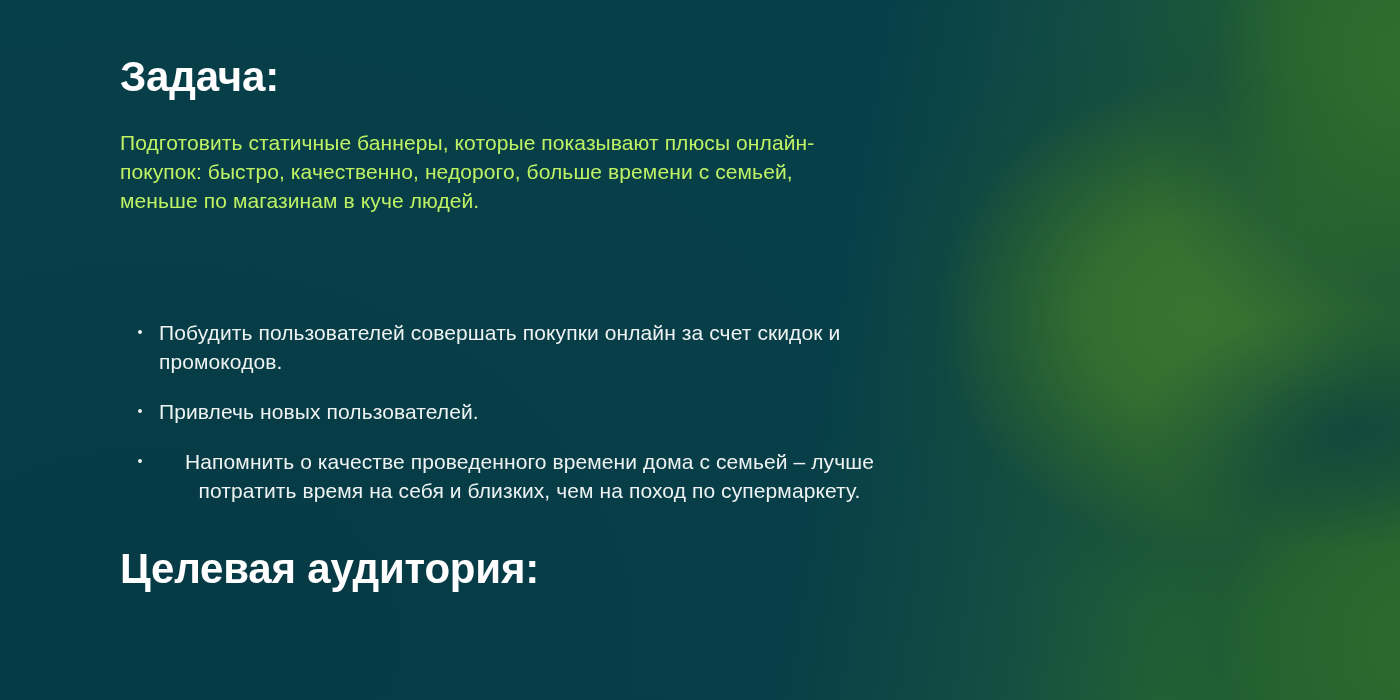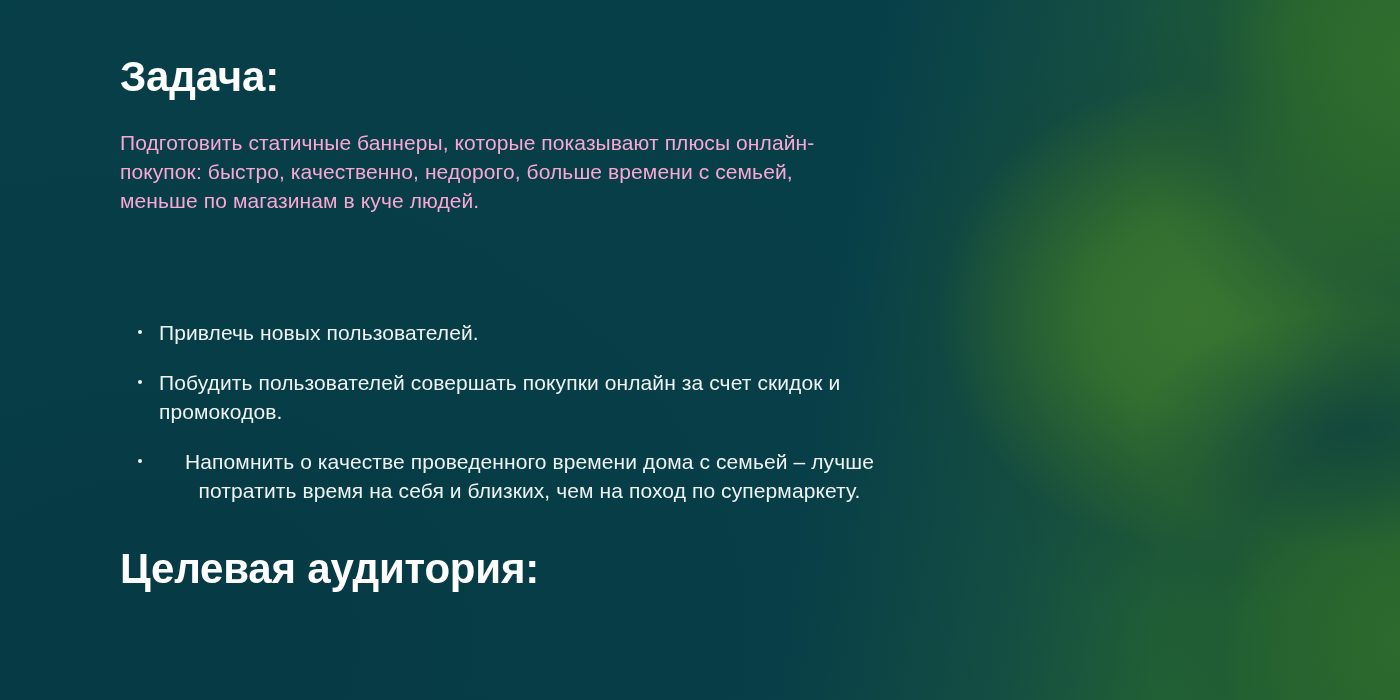--- a/index.html
+++ b/index.html
@@ -96,21 +96,21 @@
     letter-spacing: -0.2px;
     line-height: 1.0;
     margin: 0;
     white-space: nowrap;
   }
   #heading-task      { position: absolute; top: 56px;  left: 0; }
   #heading-goal      { position: absolute; top: 249px; left: 0; }
   #heading-audience  { position: absolute; top: 548px; left: 0; }
 
   .body-text {
-    color: #f9a8d4;
+    color: #bef264;
     font-size: 21px;
     font-weight: 400;
     line-height: 29px;
     margin: 0;
     letter-spacing: 0.1px;
   }
   #task-paragraph {
     position: absolute;
     top: 128px;
     left: 0;
@@ -167,25 +167,25 @@
   <div id="content">
 
     <h1 class="heading" id="heading-task">Задача:</h1>
 
     <p class="body-text" id="task-paragraph">Подготовить статичные баннеры, которые показывают плюсы онлайн-покупок: быстро, качественно, недорого, больше времени с семьей, меньше по магазинам в куче людей.</p>
 
 
     <ul id="goal-list">
       <li>
         <span class="bullet-dot"></span>
-        <span>Привлечь новых пользователей.</span>
+        <span>Побудить пользователей совершать покупки онлайн за счет скидок и промокодов.</span>
       </li>
       <li>
         <span class="bullet-dot"></span>
-        <span>Побудить пользователей совершать покупки онлайн за счет скидок и промокодов.</span>
+        <span>Привлечь новых пользователей.</span>
       </li>
       <li>
         <span class="bullet-dot"></span>
         <span>Напомнить о качестве проведенного времени дома с семьей – лучше потратить время на себя и близких, чем на поход по супермаркету.</span>
       </li>
     </ul>
 
     <h1 class="heading" id="heading-audience">Целевая аудитория:</h1>
 
 

